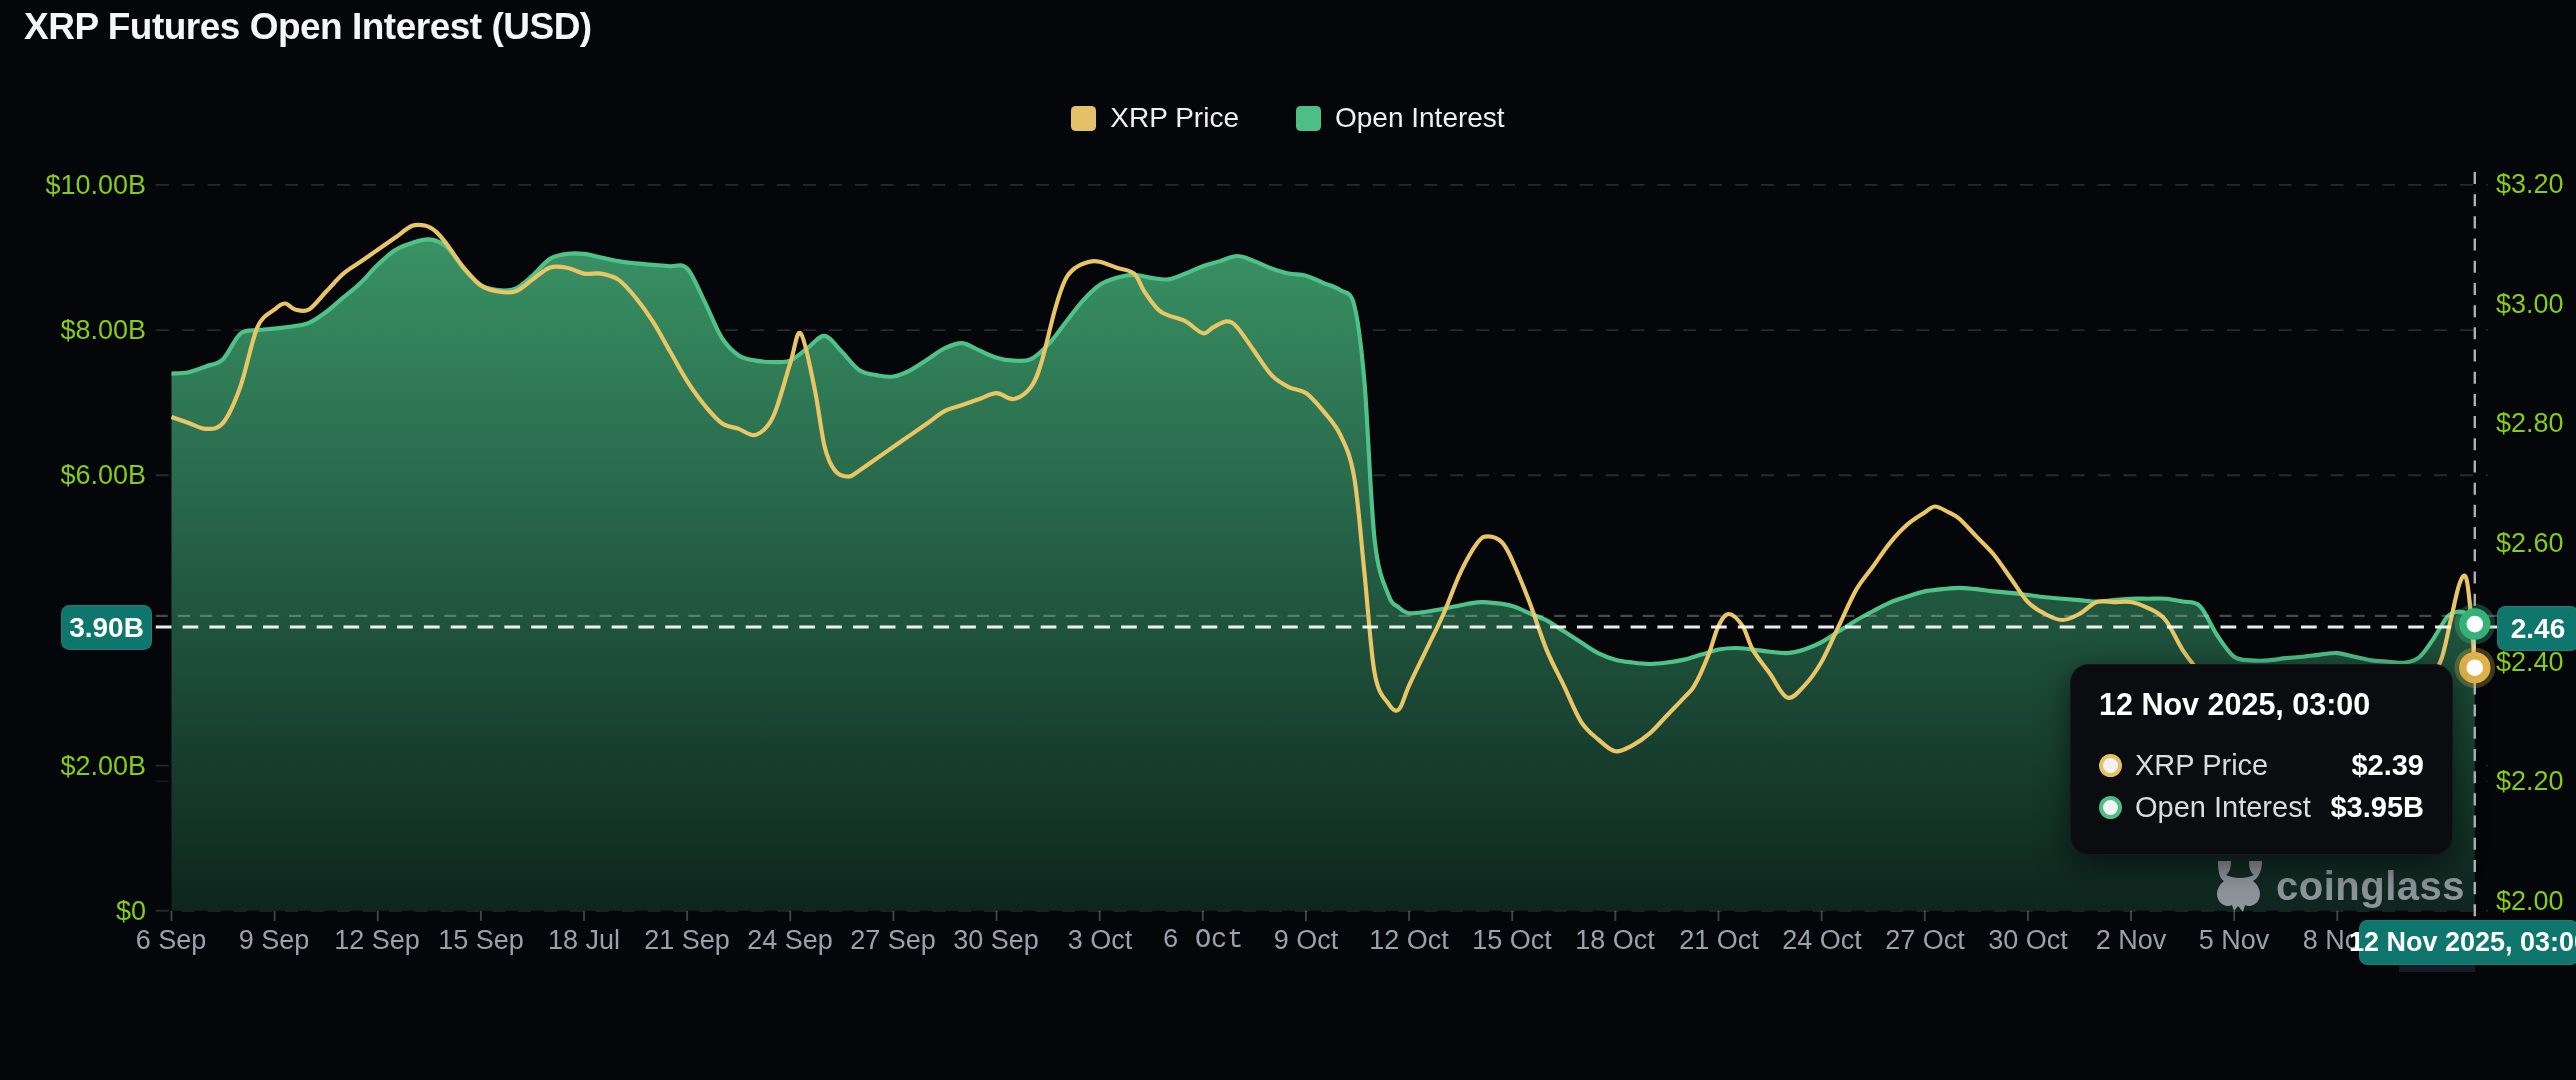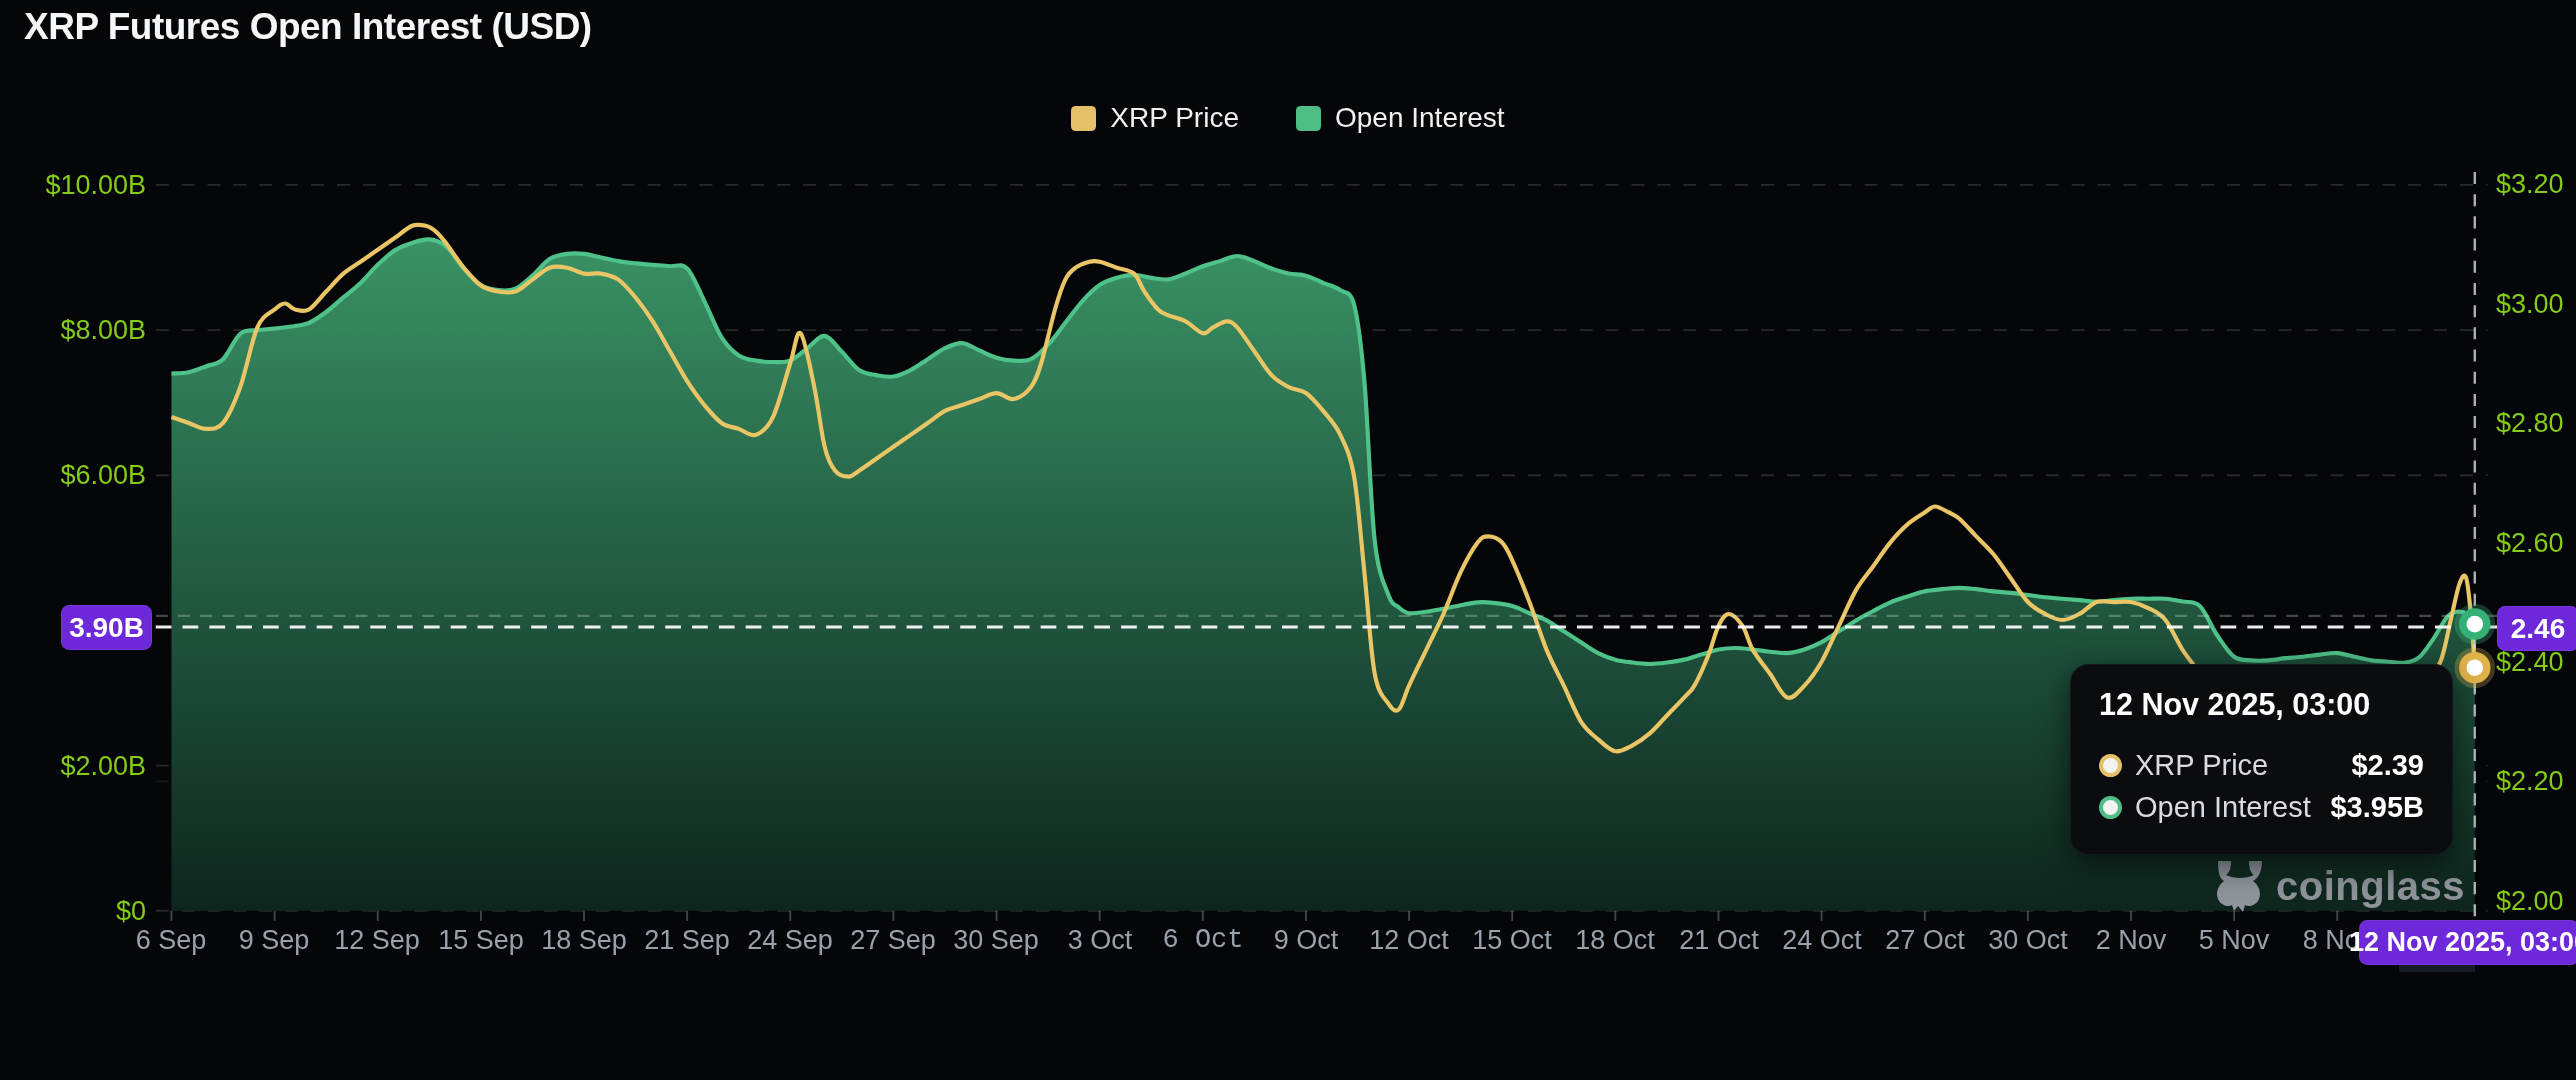--- a/index.html
+++ b/index.html
@@ -8,21 +8,21 @@
   .page-title{position:absolute;left:24px;top:5.5px;font-size:37px;font-weight:700;
         color:#f4f6f8;letter-spacing:-0.5px;}
   .legend{position:absolute;top:102px;left:0;right:0;display:flex;justify-content:center;
         gap:57px;align-items:center;}
   .legend-item{display:flex;align-items:center;gap:14px;font-size:28px;color:#eef1f3;cursor:pointer;}
   .swatch{width:25px;height:25px;border-radius:4.6px;}
   svg.chart{position:absolute;left:0;top:0;}
   .ytick{position:absolute;font-size:27px;color:#84cc16;transform:translateY(-50%);}
   .ytick.left{width:146px;text-align:right;}
   .xtick{position:absolute;font-size:27px;color:#99a1aa;transform:translateX(-50%);top:925px;white-space:nowrap;}
-  .pill{position:absolute;background:#6d28d9;color:#fff;font-weight:700;border-radius:8.3px;
+  .pill{position:absolute;background:#0f766e;color:#fff;font-weight:700;border-radius:8.3px;
         display:flex;align-items:center;justify-content:center;font-size:28px;
         border:0.9px solid rgba(255,255,255,.07);z-index:4;white-space:nowrap;}
   .pill-left{left:61px;top:605px;width:89px;height:43px;}
   .pill-right{left:2497px;top:606px;width:80px;height:43px;}
   .pill-x{left:2359px;top:920px;width:218px;height:43px;font-size:27px;}
   .tooltip{position:absolute;left:2070px;top:664px;width:383px;height:191px;box-sizing:border-box;
         background:#0a0c0f;border:0.9px solid rgba(255,255,255,.05);border-radius:18.5px;
         padding:22px 28px;z-index:6;box-shadow:0 9.2px 31px rgba(0,0,0,.55);}
   .tooltip-title{font-size:30.5px;font-weight:600;color:#fff;margin-bottom:22px;}
   .tooltip-row{display:flex;align-items:center;gap:13px;font-size:29px;color:#d8dce0;height:42px;}
@@ -123,21 +123,21 @@
       <div class="ytick" style="left: 2496px; top: 304px;">$3.00</div>
       <div class="ytick" style="left: 2496px; top: 423px;">$2.80</div>
       <div class="ytick" style="left: 2496px; top: 543px;">$2.60</div>
       <div class="ytick" style="left: 2496px; top: 662px;">$2.40</div>
       <div class="ytick" style="left: 2496px; top: 781px;">$2.20</div>
       <div class="ytick" style="left: 2496px; top: 901px;">$2.00</div>
       <div class="xtick" style="left: 171px;">6 Sep</div>
       <div class="xtick" style="left: 274px;">9 Sep</div>
       <div class="xtick" style="left: 377px;">12 Sep</div>
       <div class="xtick" style="left: 481px;">15 Sep</div>
-      <div class="xtick" style="left: 584px;">18 Sep</div>
+      <div class="xtick" style="left: 584px;">18 Jul</div>
       <div class="xtick" style="left: 687px;">21 Sep</div>
       <div class="xtick" style="left: 790px;">24 Sep</div>
       <div class="xtick" style="left: 893px;">27 Sep</div>
       <div class="xtick" style="left: 996px;">30 Sep</div>
       <div class="xtick" style="left: 1100px;">3 Oct</div>
       <div class="xtick" style="left: 1203px; font-family: Liberation Mono, monospace;">6 Oct</div>
       <div class="xtick" style="left: 1306px;">9 Oct</div>
       <div class="xtick" style="left: 1409px;">12 Oct</div>
       <div class="xtick" style="left: 1512px;">15 Oct</div>
       <div class="xtick" style="left: 1615px;">18 Oct</div>

